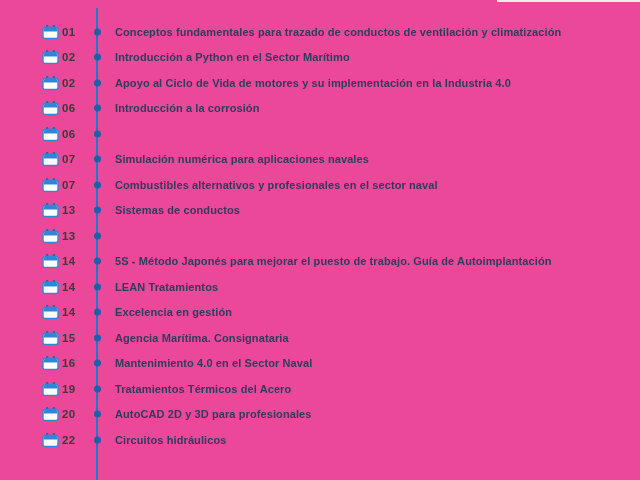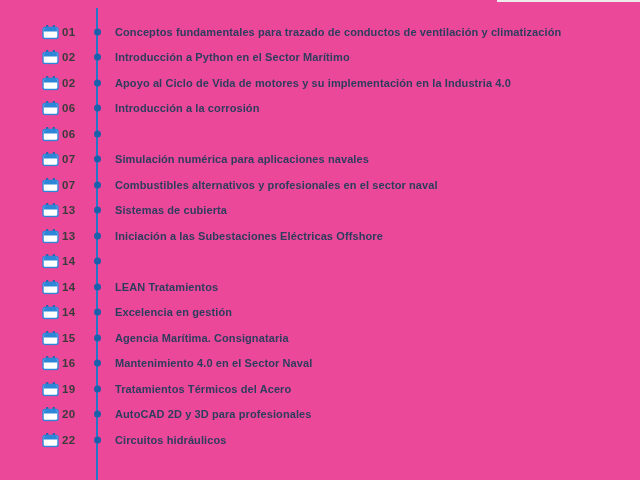--- a/index.html
+++ b/index.html
@@ -190,48 +190,48 @@
     <span class="cal">
       <svg width="17" height="15" viewBox="0 0 17 15">
         <rect x="4" y="0.5" width="2.4" height="3.6" rx="1" fill="#1a64b0"></rect>
         <rect x="10.6" y="0.5" width="2.4" height="3.6" rx="1" fill="#1a64b0"></rect>
         <rect x="1" y="3" width="15" height="11" rx="2" fill="#ffffff" stroke="#2e86d9" stroke-width="1.4"></rect>
         <path d="M1.7 5 a1.6 1.6 0 0 1 1.6-1.6 h10.4 a1.6 1.6 0 0 1 1.6 1.6 v2.1 H1.7 z" fill="#2e86d9"></path>
       </svg>
     </span>
     <span class="day">13</span>
     <span class="dot"></span>
-    <span class="title">Sistemas de cubierta</span>
+    <span class="title">Sistemas de conductos</span>
   </div>
 
   <div class="row">
     <span class="cal">
       <svg width="17" height="15" viewBox="0 0 17 15">
         <rect x="4" y="0.5" width="2.4" height="3.6" rx="1" fill="#1a64b0"></rect>
         <rect x="10.6" y="0.5" width="2.4" height="3.6" rx="1" fill="#1a64b0"></rect>
         <rect x="1" y="3" width="15" height="11" rx="2" fill="#ffffff" stroke="#2e86d9" stroke-width="1.4"></rect>
         <path d="M1.7 5 a1.6 1.6 0 0 1 1.6-1.6 h10.4 a1.6 1.6 0 0 1 1.6 1.6 v2.1 H1.7 z" fill="#2e86d9"></path>
       </svg>
     </span>
     <span class="day">13</span>
     <span class="dot"></span>
-    <span class="title">Iniciación a las Subestaciones Eléctricas Offshore</span>
   </div>
 
   <div class="row">
     <span class="cal">
       <svg width="17" height="15" viewBox="0 0 17 15">
         <rect x="4" y="0.5" width="2.4" height="3.6" rx="1" fill="#1a64b0"></rect>
         <rect x="10.6" y="0.5" width="2.4" height="3.6" rx="1" fill="#1a64b0"></rect>
         <rect x="1" y="3" width="15" height="11" rx="2" fill="#ffffff" stroke="#2e86d9" stroke-width="1.4"></rect>
         <path d="M1.7 5 a1.6 1.6 0 0 1 1.6-1.6 h10.4 a1.6 1.6 0 0 1 1.6 1.6 v2.1 H1.7 z" fill="#2e86d9"></path>
       </svg>
     </span>
     <span class="day">14</span>
     <span class="dot"></span>
+    <span class="title">5S - Método Japonés para mejorar el puesto de trabajo. Guía de Autoimplantación</span>
   </div>
 
   <div class="row">
     <span class="cal">
       <svg width="17" height="15" viewBox="0 0 17 15">
         <rect x="4" y="0.5" width="2.4" height="3.6" rx="1" fill="#1a64b0"></rect>
         <rect x="10.6" y="0.5" width="2.4" height="3.6" rx="1" fill="#1a64b0"></rect>
         <rect x="1" y="3" width="15" height="11" rx="2" fill="#ffffff" stroke="#2e86d9" stroke-width="1.4"></rect>
         <path d="M1.7 5 a1.6 1.6 0 0 1 1.6-1.6 h10.4 a1.6 1.6 0 0 1 1.6 1.6 v2.1 H1.7 z" fill="#2e86d9"></path>
       </svg>

